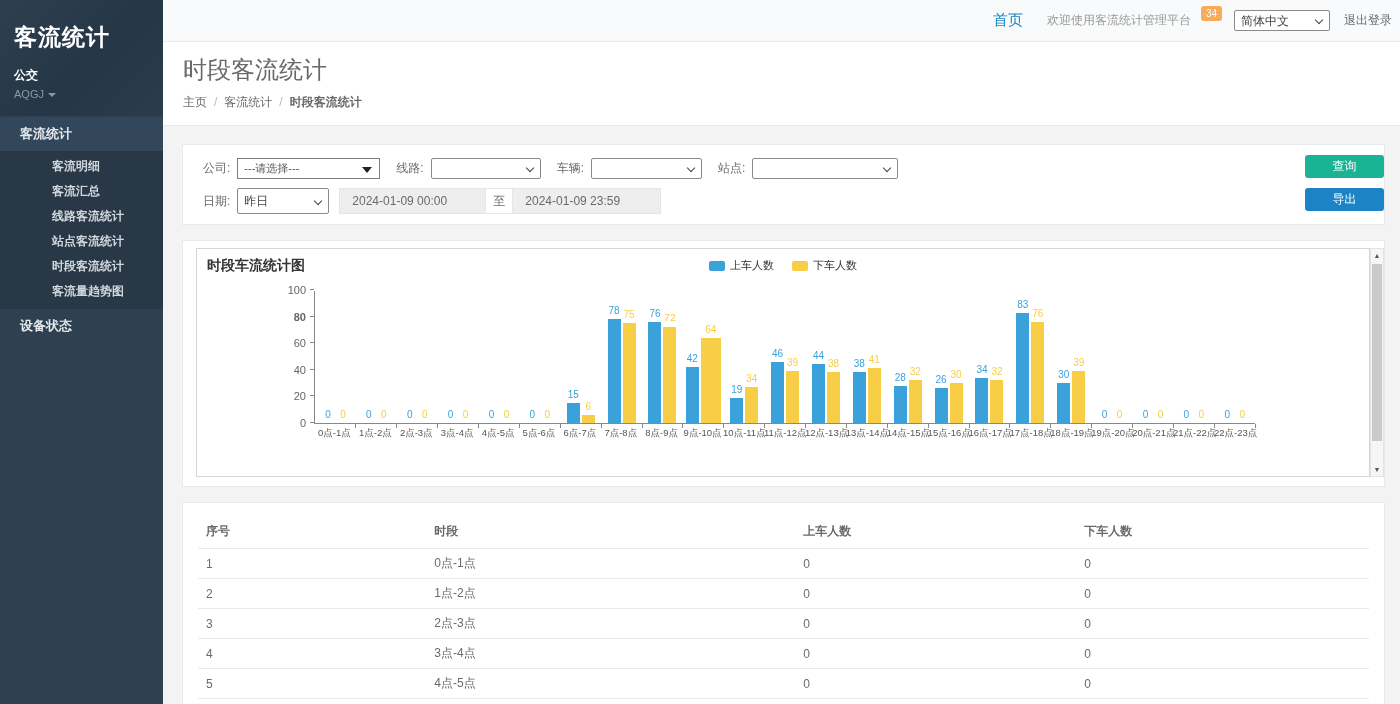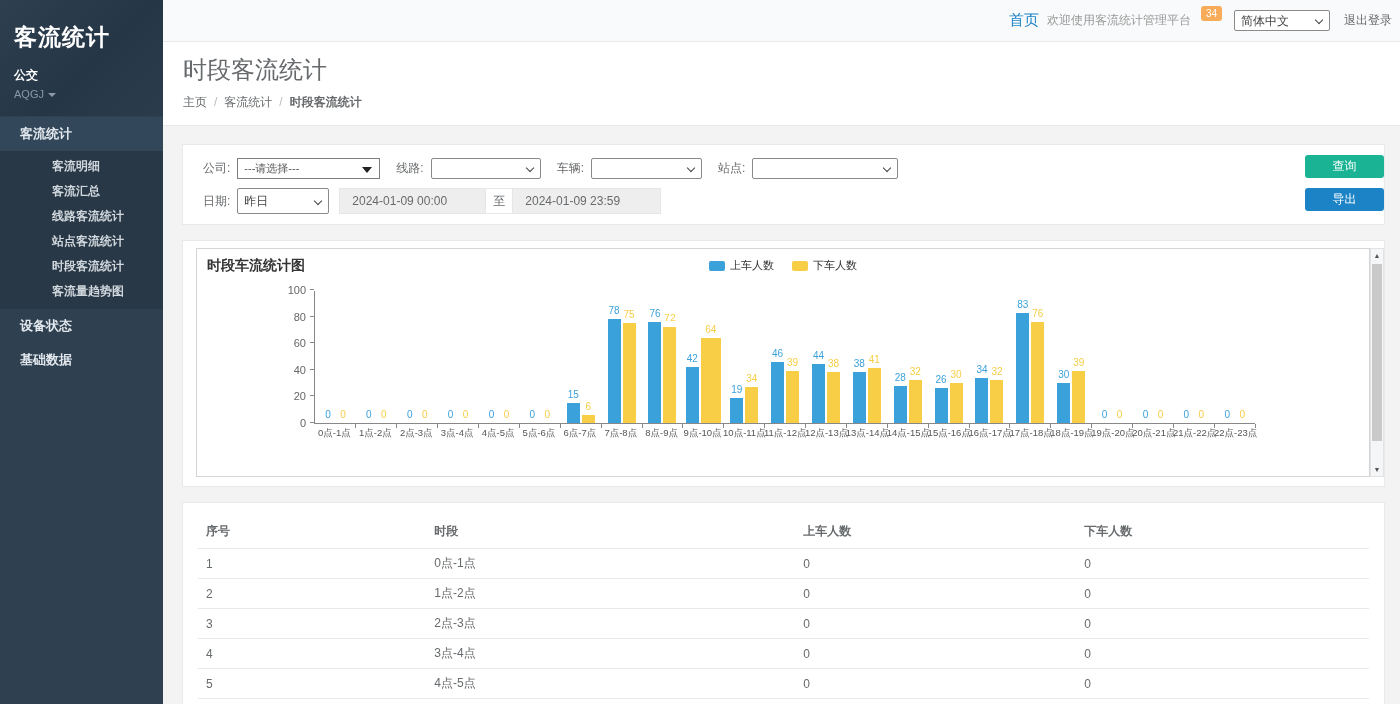--- a/index.html
+++ b/index.html
@@ -16,21 +16,21 @@
   .menu { margin-top:1px; }
   .m-group { height:34px; line-height:34px; padding-left:20px; font-size:13px; font-weight:600; color:#e2e8ee; cursor:pointer; }
   .m-group.active { background:#33475a; }
   .submenu { background:#293846; padding:3px 0 5px 0; }
   .m-sub { height:25px; line-height:25px; padding-left:52px; font-size:12px; font-weight:600; color:#d0d7dd; cursor:pointer; white-space:nowrap; }
 
   
   .main { flex:1; display:flex; flex-direction:column; height:704px; overflow:hidden; }
   .topbar { height:42px; background:#f9fafb; border-bottom:1px solid #e7eaec; display:flex; align-items:center; justify-content:flex-end; padding-right:8px; }
   .topbar a { text-decoration:none; }
-  .home-link { color:#1c84c6; font-size:15px; margin-right:8px; cursor:pointer; }
+  .home-link { color:#1c84c6; font-size:15px; margin-right:24px; cursor:pointer; }
   .welcome { color:#999; font-size:12px; margin-right:10px; }
   .badge { background:#f8ac59; color:#fff; font-size:10px; border-radius:3px; padding:2px 5px; transform:translateY(-7px); margin-right:12px; }
   .logout { color:#676a6c; font-size:12px; margin-left:14px; cursor:pointer; }
 
   .selwrap { position:relative; display:inline-block; background:#fff; border:1px solid #8a8a8a; border-radius:2px; height:21px; }
   .selwrap select { appearance:none; -webkit-appearance:none; border:0; background:transparent; width:100%; height:100%; font-size:12px; color:#444; padding:0 20px 0 6px; outline:none; }
   .chev { position:absolute; right:7px; top:6px; width:6px; height:6px; border-right:1.5px solid #444; border-bottom:1.5px solid #444; transform:rotate(45deg); pointer-events:none; }
 
   .page-head { background:#ffffff; padding:12px 0 14px 20px; border-bottom:1px solid #e7eaec; }
   .page-title { color:#676a6c; font-size:24px; font-weight:300; }
@@ -105,21 +105,20 @@
         <div class="m-group active">客流统计</div>
         <div class="submenu">
           <div class="m-sub">客流明细</div>
           <div class="m-sub">客流汇总</div>
           <div class="m-sub">线路客流统计</div>
           <div class="m-sub">站点客流统计</div>
           <div class="m-sub">时段客流统计</div>
           <div class="m-sub">客流量趋势图</div>
         </div>
         <div class="m-group">设备状态</div>
-        <div class="m-group">基础数据</div>
       </nav>
   </aside>
 
   <div class="main">
 
     <header class="topbar">
       <a class="home-link">首页</a>
       <span class="welcome">欢迎使用客流统计管理平台</span>
       <span class="badge">34</span>
       <span class="selwrap" style="width:96px;">
@@ -391,21 +390,21 @@
                   </div>
                 </div>
             <span class="ylab" style="bottom: 0px;">0</span>
                 <span class="ytick" style="bottom: 0px;"></span>
                 <span class="ylab" style="bottom: 26.6px;">20</span>
                 <span class="ytick" style="bottom: 26.6px;"></span>
                 <span class="ylab" style="bottom: 53.2px;">40</span>
                 <span class="ytick" style="bottom: 53.2px;"></span>
                 <span class="ylab" style="bottom: 79.8px;">60</span>
                 <span class="ytick" style="bottom: 79.8px;"></span>
-                <span class="ylab" style="bottom: 106.4px;">80</span>
+                <span class="ylab" style="bottom: 106.4px; font-weight: bold;">80</span>
                 <span class="ytick" style="bottom: 106.4px;"></span>
                 <span class="ylab" style="bottom: 133px;">100</span>
                 <span class="ytick" style="bottom: 133px;"></span>
               </div>
             <div class="xlabs" id="xlabs">
                 <div class="xlab">0点-1点</div>
                 <div class="xlab">1点-2点</div>
                 <div class="xlab">2点-3点</div>
                 <div class="xlab">3点-4点</div>
                 <div class="xlab">4点-5点</div>

